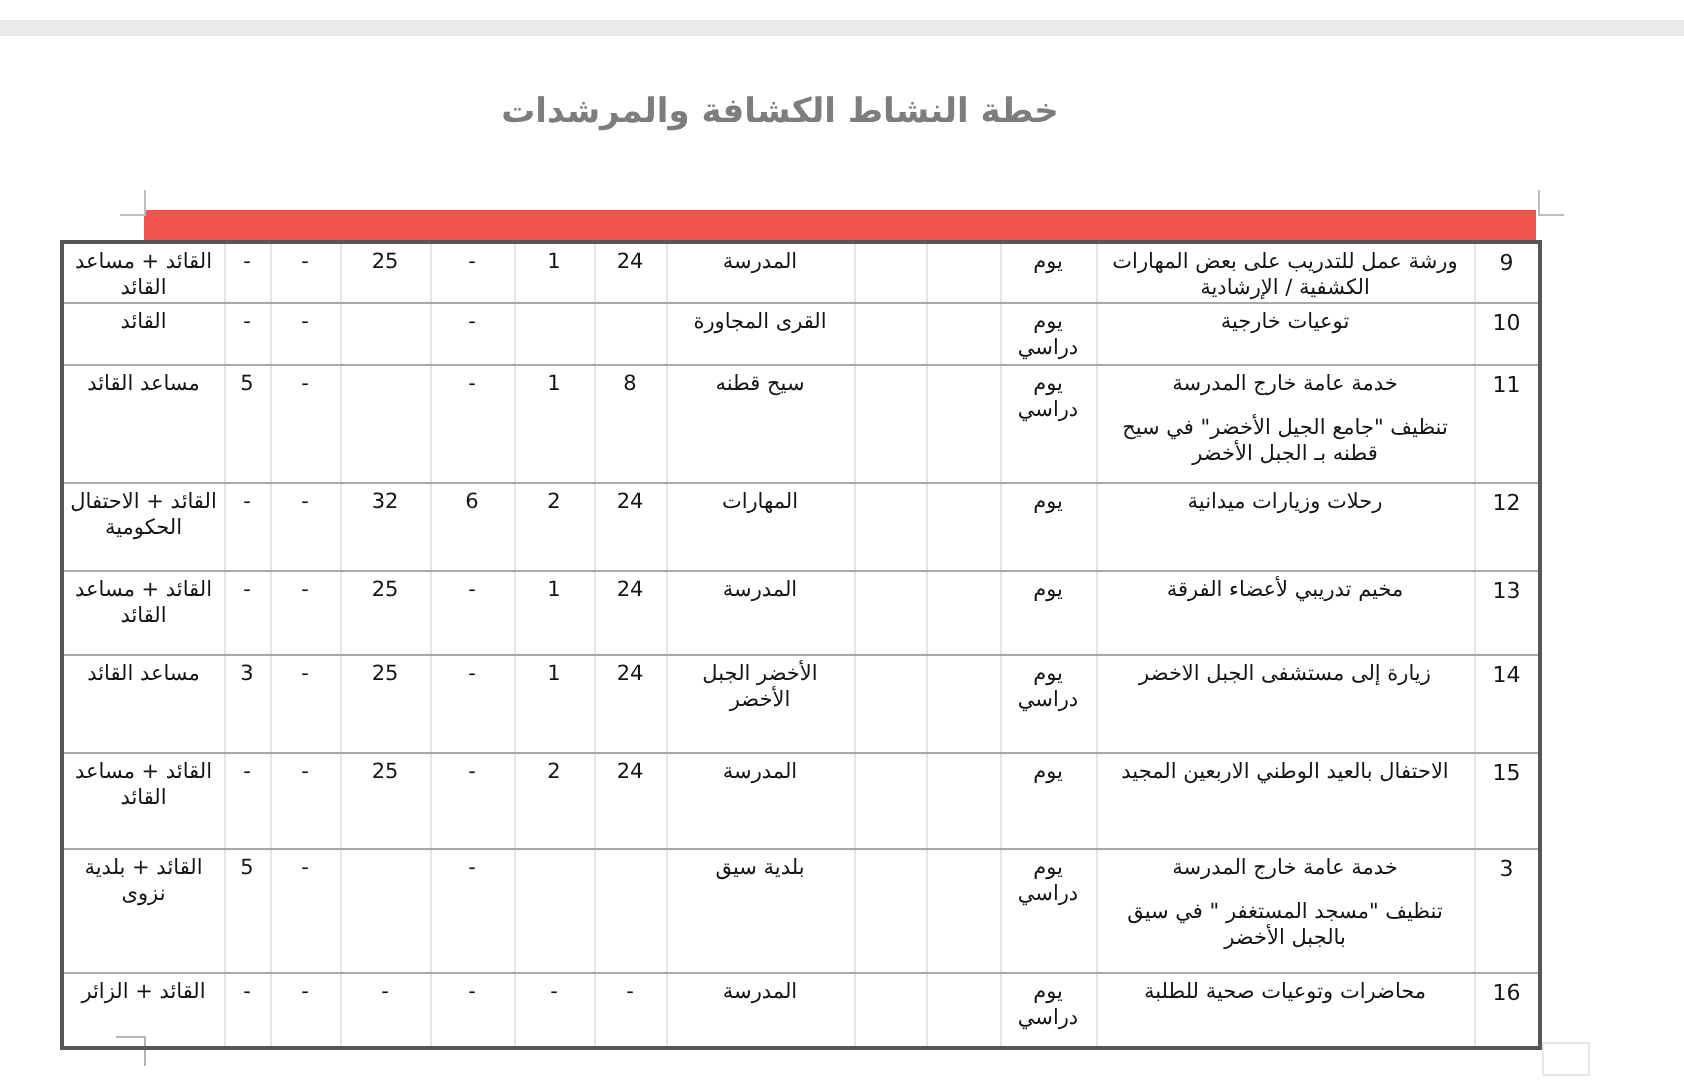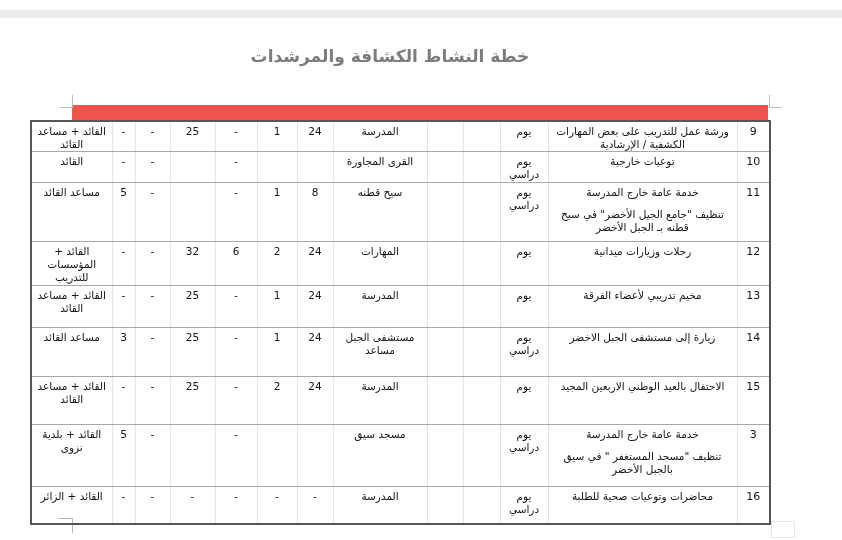--- a/index.html
+++ b/index.html
@@ -125,21 +125,21 @@
         <td class="col-duration">يوم</td>
         <td class="col-empty"></td>
         <td class="col-empty"></td>
         <td class="col-place">المهارات</td>
         <td class="col-stat">24</td>
         <td class="col-stat">2</td>
         <td class="col-stat">6</td>
         <td class="col-stat">32</td>
         <td class="col-stat">-</td>
         <td class="col-stat">-</td>
-        <td class="col-supervisor">القائد + المؤسسات للتدريب</td>
+        <td class="col-supervisor">القائد + الاحتفال الحكومية</td>
       </tr>
       <tr style="height: 42px;">
         <td class="col-num">13</td>
         <td class="col-activity">
           <div>مخيم تدريبي لأعضاء الفرقة</div>
         </td>
         <td class="col-duration">يوم</td>
         <td class="col-empty"></td>
         <td class="col-empty"></td>
         <td class="col-place">المدرسة</td>
@@ -152,21 +152,21 @@
         <td class="col-supervisor">القائد + مساعد القائد</td>
       </tr>
       <tr style="height: 49px;">
         <td class="col-num">14</td>
         <td class="col-activity">
           <div>زيارة إلى مستشفى الجبل الاخضر</div>
         </td>
         <td class="col-duration">يوم دراسي</td>
         <td class="col-empty"></td>
         <td class="col-empty"></td>
-        <td class="col-place">مستشفى الجبل مساعد</td>
+        <td class="col-place">الأخضر الجبل الأخضر</td>
         <td class="col-stat">24</td>
         <td class="col-stat">1</td>
         <td class="col-stat">-</td>
         <td class="col-stat">25</td>
         <td class="col-stat">-</td>
         <td class="col-stat">3</td>
         <td class="col-supervisor">مساعد القائد</td>
       </tr>
       <tr style="height: 48px;">
         <td class="col-num">15</td>
@@ -187,21 +187,21 @@
       </tr>
       <tr style="height: 62px;">
         <td class="col-num">3</td>
         <td class="col-activity">
           <div>خدمة عامة خارج المدرسة</div>
           <div class="act2">تنظيف "مسجد المستغفر " في سيق بالجبل الأخضر</div>
         </td>
         <td class="col-duration">يوم دراسي</td>
         <td class="col-empty"></td>
         <td class="col-empty"></td>
-        <td class="col-place">مسجد سيق</td>
+        <td class="col-place">بلدية سيق</td>
         <td class="col-stat"></td>
         <td class="col-stat"></td>
         <td class="col-stat">-</td>
         <td class="col-stat"></td>
         <td class="col-stat">-</td>
         <td class="col-stat">5</td>
         <td class="col-supervisor">القائد + بلدية نزوى</td>
       </tr>
       <tr style="height: 38px;">
         <td class="col-num">16</td>

